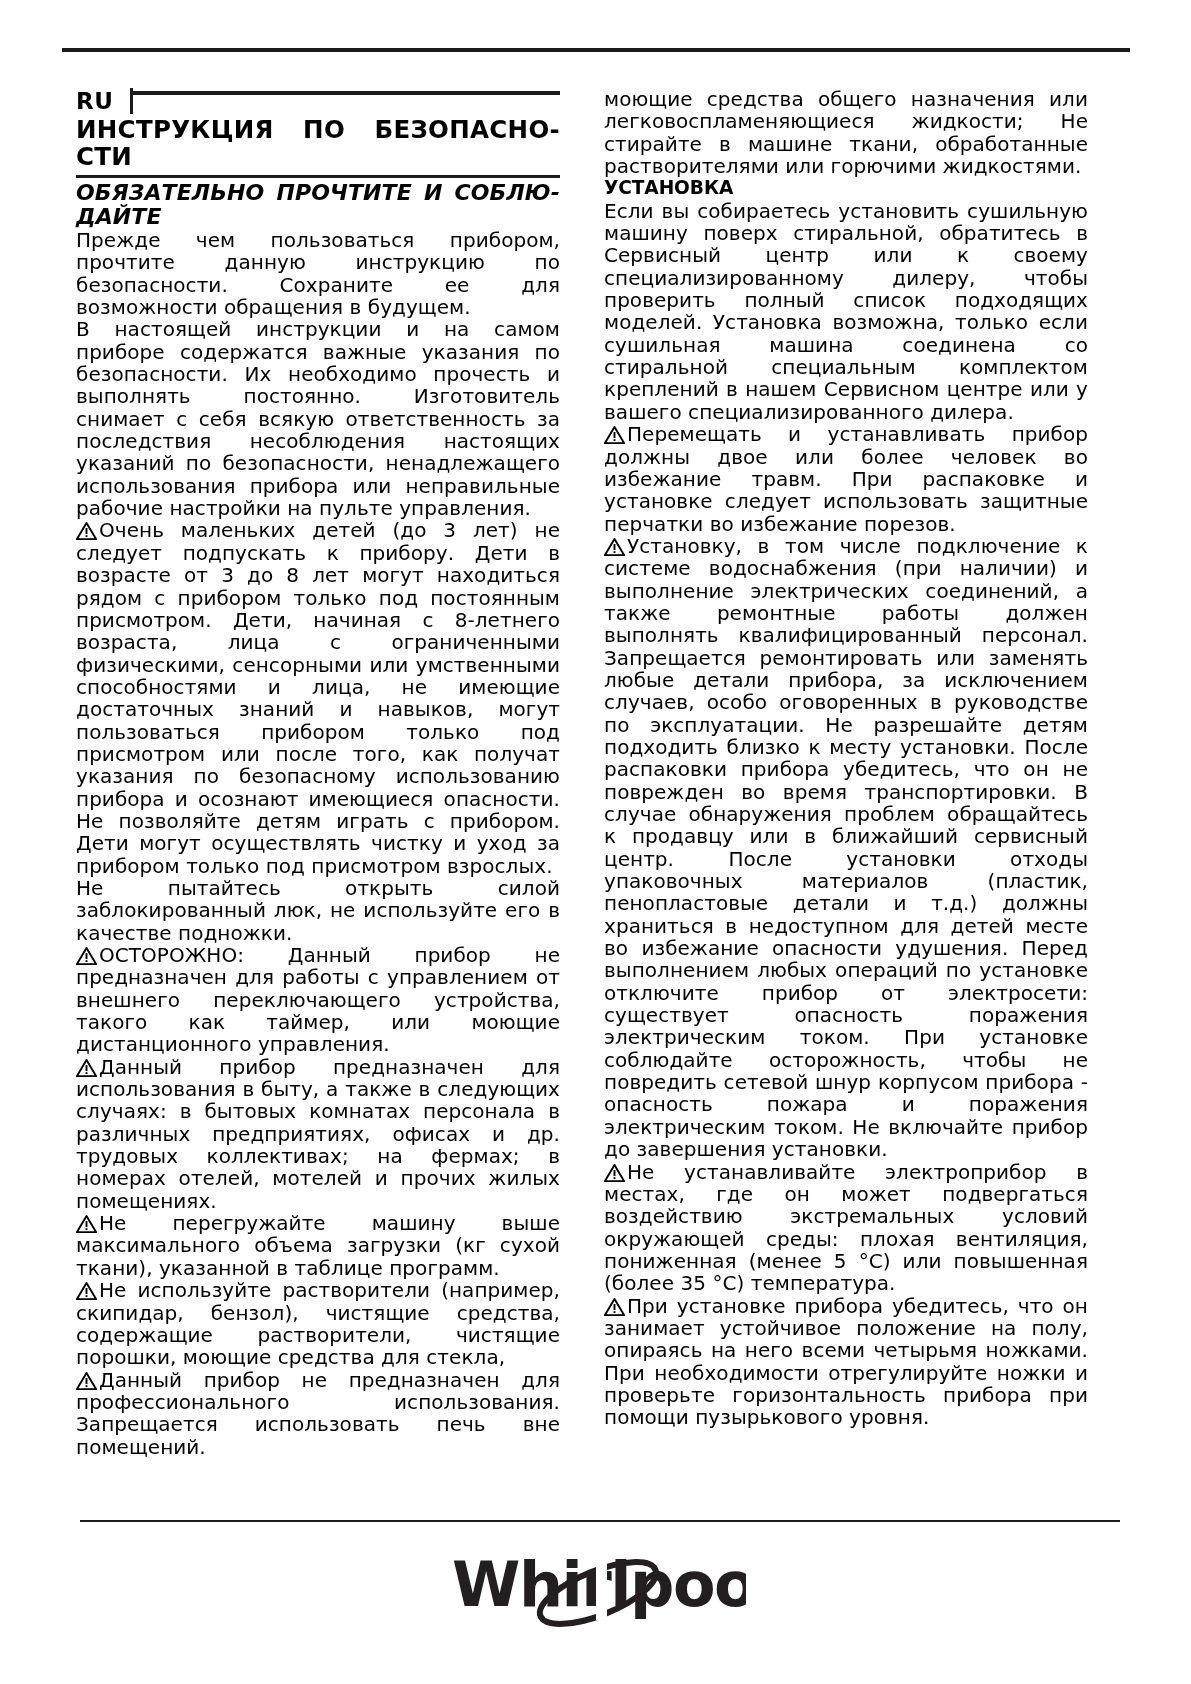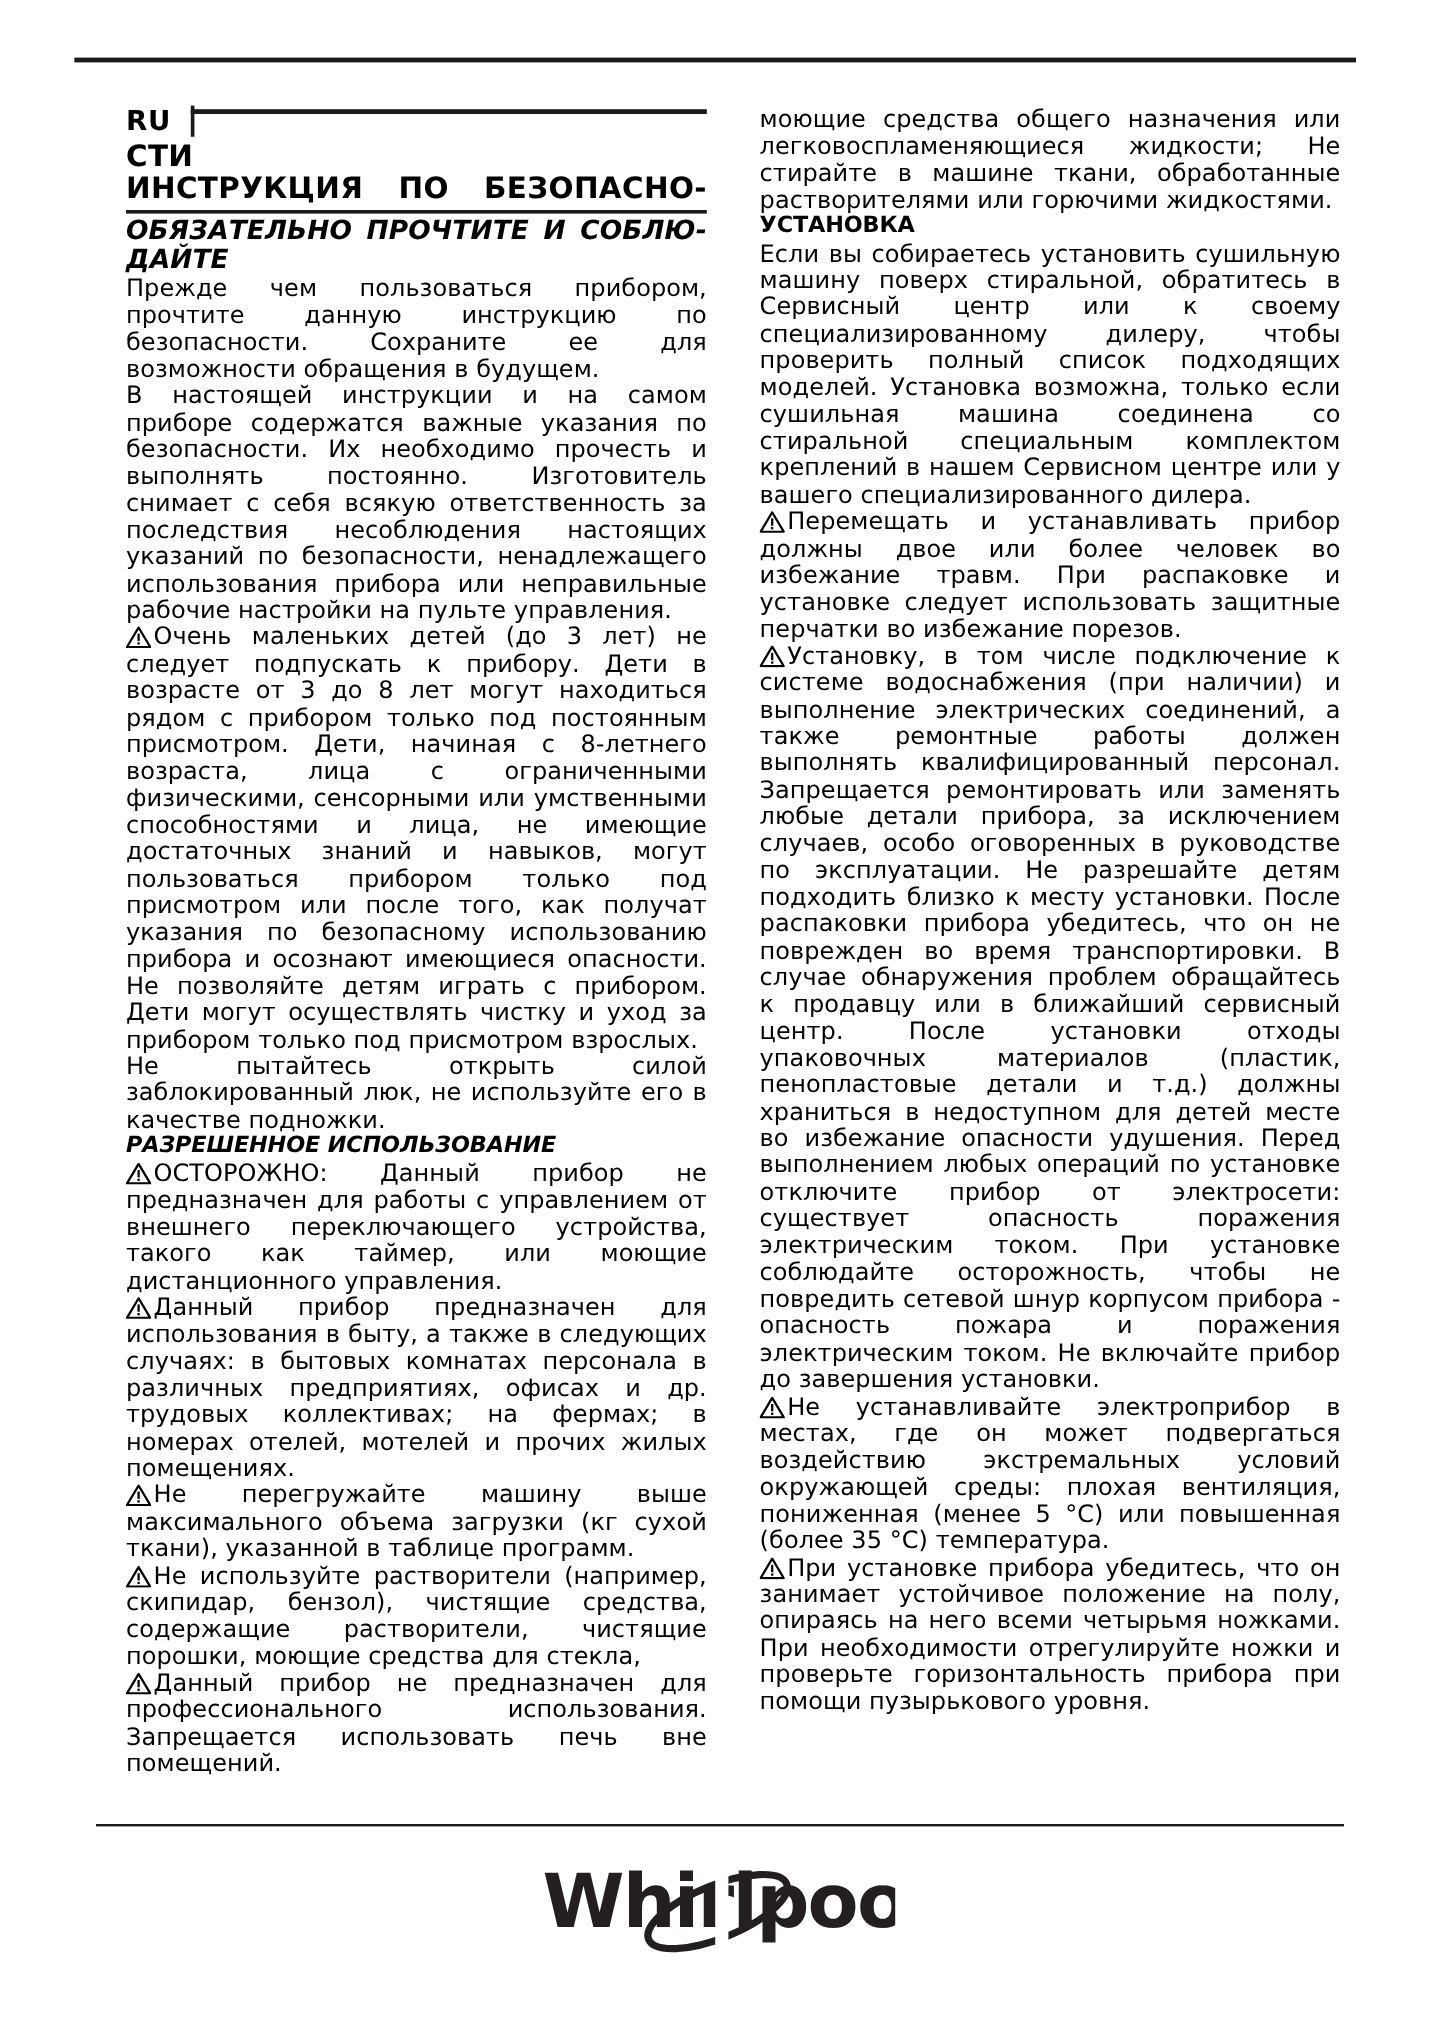--- a/index.html
+++ b/index.html
@@ -39,21 +39,21 @@
     left: 80px;
     top: 1520px;
     width: 1040px;
     height: 2px;
     background: #1a1a1a;
   }
 
   
   .columns {
     position: absolute;
-    left: 105px;
+    left: 76px;
     top: 88px;
     width: 1012px;
     display: flex;
     gap: 44px;
   }
   .col {
     width: 492px;
   }
 
   
@@ -200,22 +200,22 @@
 
       <div class="lang-row">
         <span class="lang-code">RU</span>
         <span class="lang-rule-wrap">
           <span class="lang-rule-v"></span>
           <span class="lang-rule-h"></span>
         </span>
       </div>
 
       <h1 class="doc-title">
+        <span class="t-line spread">ИНСТРУКЦИЯ ПО БЕЗОПАСНО-</span>
         <span class="t-line">СТИ</span>
-        <span class="t-line spread">ИНСТРУКЦИЯ ПО БЕЗОПАСНО-</span>
       </h1>
 
       <div class="rule-under-title"></div>
 
       <h2 class="sec-head-italic">
         <span class="t-line spread">ОБЯЗАТЕЛЬНО ПРОЧТИТЕ И СОБЛЮ-</span>
         <span class="t-line">ДАЙТЕ</span>
       </h2>
 
       <p class="body last-full">Прежде чем пользоваться прибором, прочтите данную инструкцию по безопасности. Сохраните ее для возможности обращения в будущем.</p>
@@ -227,21 +227,20 @@
           <svg width="21" height="18" viewBox="0 0 21 18" xmlns="http://www.w3.org/2000/svg">
             <path d="M10.5 0.9 L20.2 17.2 L0.8 17.2 Z" fill="none" stroke="#000" stroke-width="1.9" stroke-linejoin="round"></path>
             <rect x="9.55" y="6.0" width="1.9" height="6.1" fill="#000"></rect>
             <rect x="9.55" y="13.2" width="1.9" height="1.9" fill="#000"></rect>
           </svg>
         </span><span>Очень маленьких детей (до 3 лет) не следует подпускать к прибору.   Дети в возрасте от 3 до 8 лет могут находиться рядом с прибором только под постоянным присмотром.   Дети, начиная с 8-летнего возраста, лица с ограниченными физическими, сенсорными или умственными способностями и лица, не имеющие достаточных знаний и навыков, могут пользоваться прибором только под присмотром или после того, как получат указания по безопасному использованию прибора и осознают имеющиеся опасности. Не позволяйте детям играть с прибором. Дети могут осуществлять чистку и уход за прибором только под присмотром взрослых.</span>
       </p>
 
       <p class="body last-full">Не пытайтесь открыть силой заблокированный люк, не используйте его в качестве подножки.</p>
 
-      <h3 class="sec-head">РАЗРЕШЕННОЕ ИСПОЛЬЗОВАНИЕ</h3>
 
       <p class="body last-full warn-block">
         <span class="warn">
           <svg width="21" height="18" viewBox="0 0 21 18" xmlns="http://www.w3.org/2000/svg">
             <path d="M10.5 0.9 L20.2 17.2 L0.8 17.2 Z" fill="none" stroke="#000" stroke-width="1.9" stroke-linejoin="round"></path>
             <rect x="9.55" y="6.0" width="1.9" height="6.1" fill="#000"></rect>
             <rect x="9.55" y="13.2" width="1.9" height="1.9" fill="#000"></rect>
           </svg>
         </span><span>ОСТОРОЖНО:   Данный прибор не предназначен для работы с управлением от внешнего переключающего устройства, такого как таймер, или моющие дистанционного управления.</span>
       </p>

